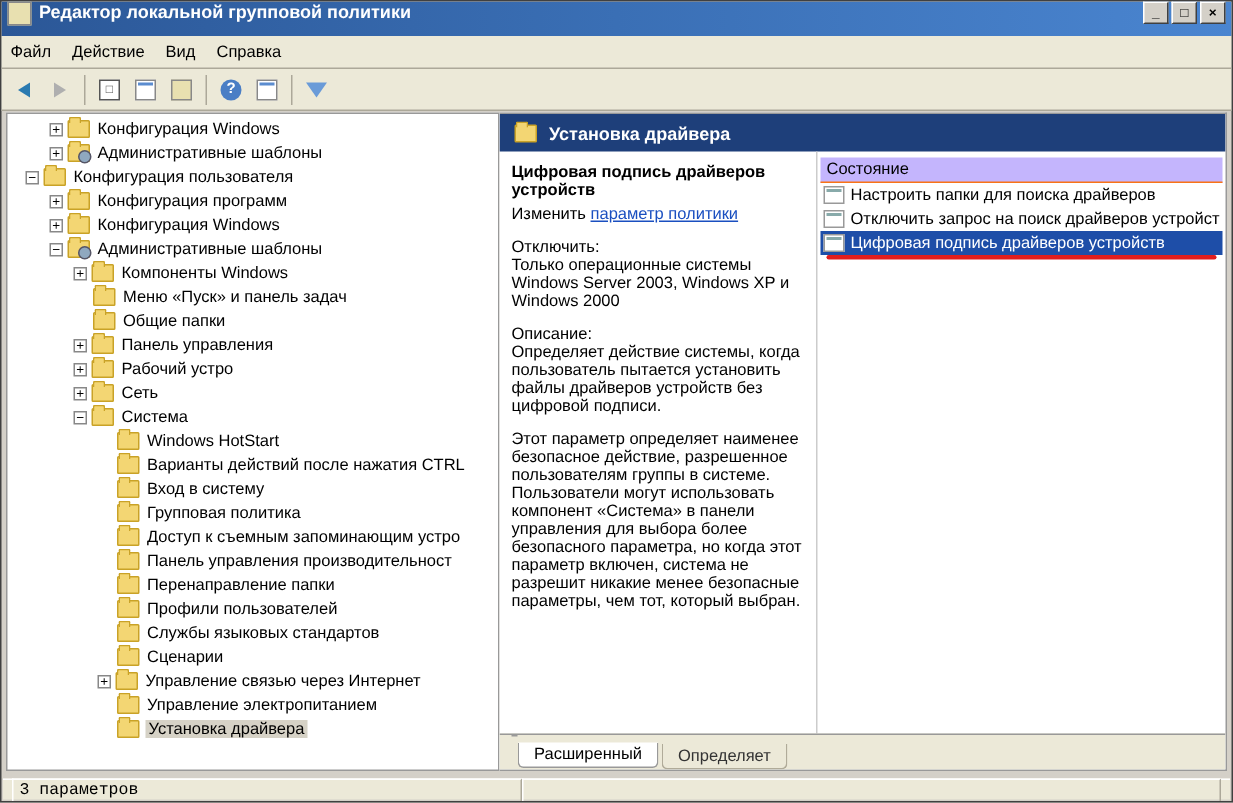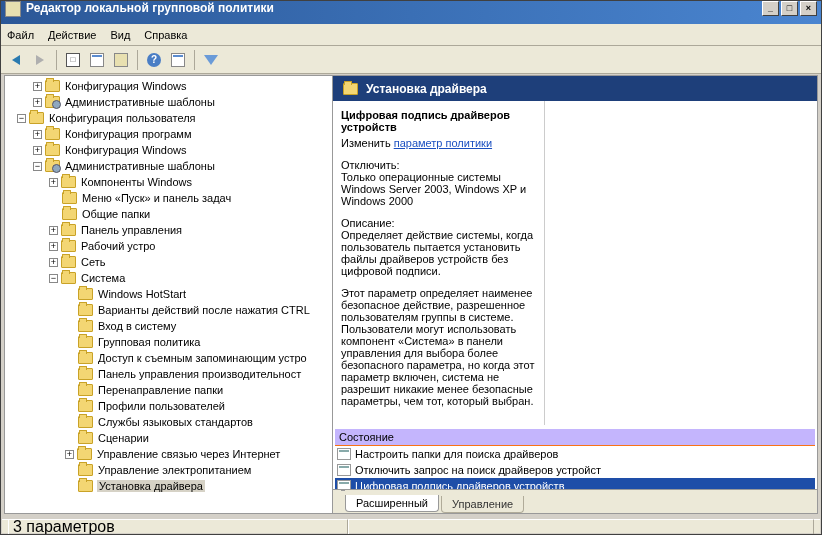--- a/index.html
+++ b/index.html
@@ -114,21 +114,20 @@
   .indent{display:inline-block;flex-shrink:0;}
 
   .right-header{
     background:#1e3f7a;color:#fff;height:25px;display:flex;align-items:center;
     padding:0 10px;font-weight:bold;font-size:12px;
   }
   .right-header .folder-ico{background:#f3d673;}
   .right-body{
     position:absolute;top:25px;left:0;right:0;bottom:24px;
     display:flex;
-    flex-direction:column;
   }
   .detail-col{
     width: 212px; border-right:1px solid #ccc; padding:8px 8px; overflow:auto;
   }
   .detail-col h4{margin:0 0 4px 0;font-size:11px;font-weight:bold;}
   .detail-col p{margin:0 0 10px 0;}
   .detail-col a{color:#1a4fc0;text-decoration:underline;cursor:pointer;}
   .list-col{ flex:1; padding:4px 2px; overflow:auto;}
   .list-header{font-size:11px;padding:2px 4px;border-bottom:1px solid #f97316;background:#c4b5fd;}
   .list-item{display:flex;align-items:center;height:16px;padding:0 2px;white-space:nowrap;}
@@ -141,21 +140,21 @@
     padding-left:8px;border-top:1px solid #999;
   }
   .tab{
     border:1px solid #999;border-top:none;background:#fff;padding:2px 10px;
     border-radius:0 0 4px 4px;margin-right:2px;font-size:11px;position:relative;
   }
   .tab.inactive{background:#ece9d8;color:#333;border-color:#b0ab99;}
   .tab.active{background:#fff;z-index:2;top:-1px;}
   .statusbar{
     position:absolute;left:1px;right:1px;bottom:1px;height:14px;background:#ece9d8;border-top:1px solid #fff;
-    display:flex;align-items:center;padding:0 6px;font-size:16px;
+    display:flex;align-items:center;padding:0 6px;font-size:11px;font-family:Liberation Mono, monospace;
   }
   .statusbar .cell{border:1px solid #aca899;border-top-color:#fff;border-left-color:#fff;height:16px;padding:0 4px;display:flex;align-items:center;}
   .statusbar .cell.main{flex:0 0 auto;width:340px;}
   .statusbar .cell.rest{flex:1;}
 </style>
 </head>
 <body>
 
 <div class="titlebar">
   <span class="icon"></span>
@@ -391,21 +390,21 @@
         <div class="list-item sel">
             <span class="li-ico"></span>
             <span>Цифровая подпись драйверов устройств</span>
           </div>
         <div class="red-underline"></div>
       </div>
     </div>
     <div class="tabs">
       <div style="width:4px;height:1px;background:#999;align-self:flex-start"></div>
       <div class="tab active">Расширенный</div>
-      <div class="tab inactive">Управление</div>
+      <div class="tab inactive">Определяет</div>
     </div>
   </div>
 </div>
 
 <div class="statusbar">
   <div class="cell main">3 параметров</div>
   <div class="cell rest"></div>
 </div>
 
 </body></html>

